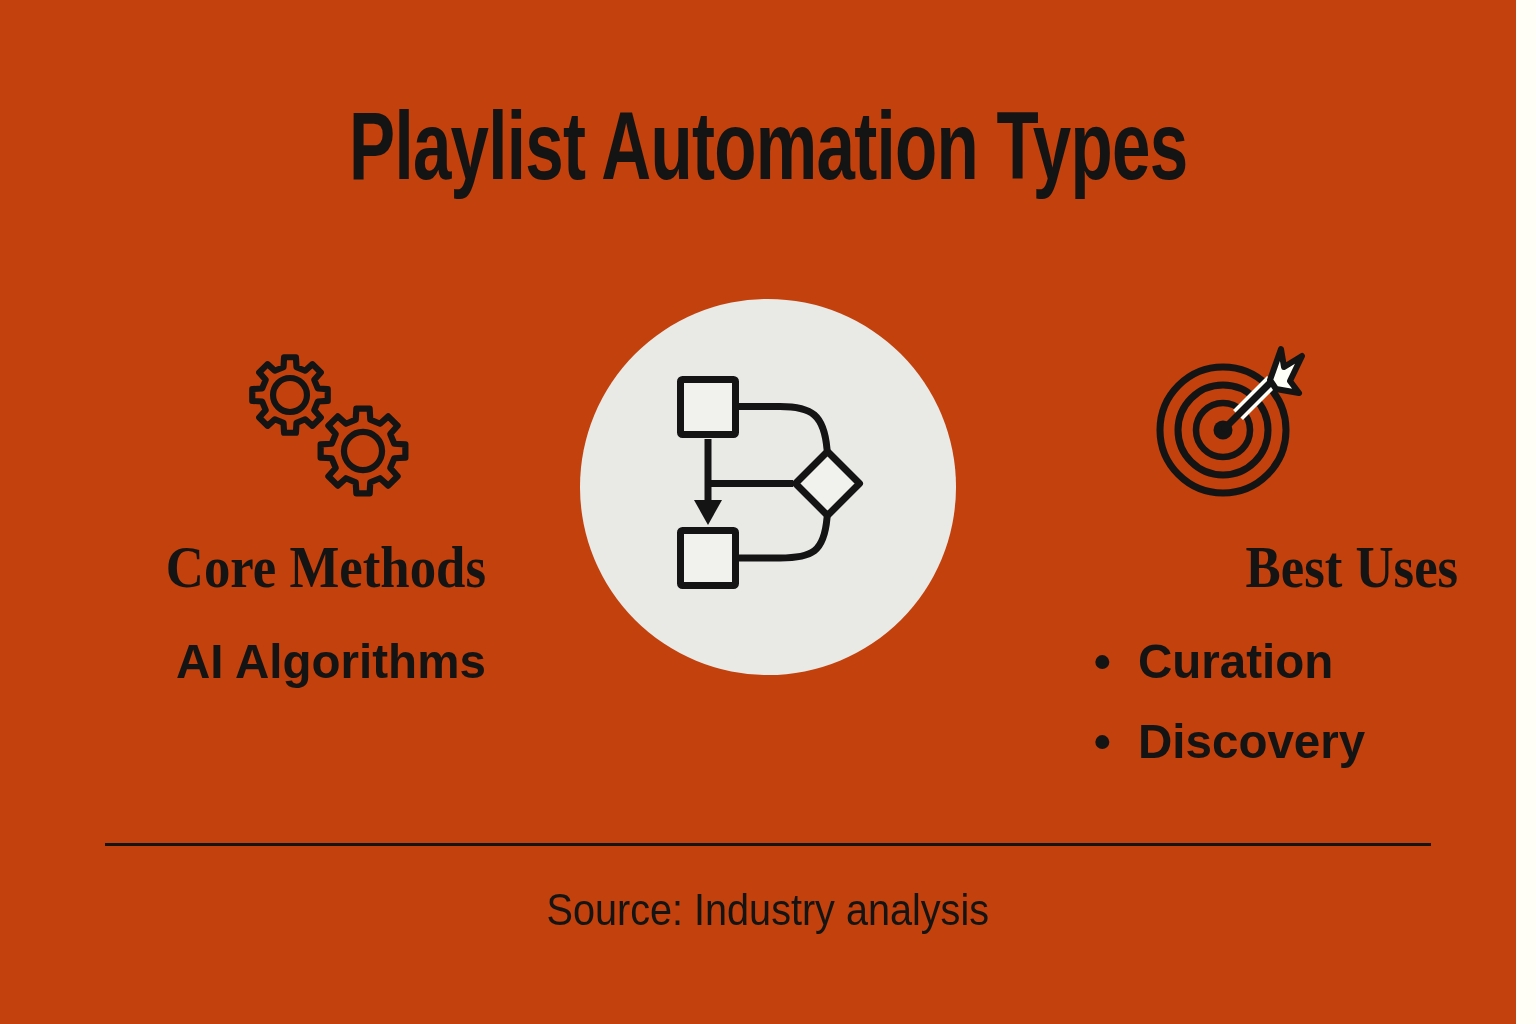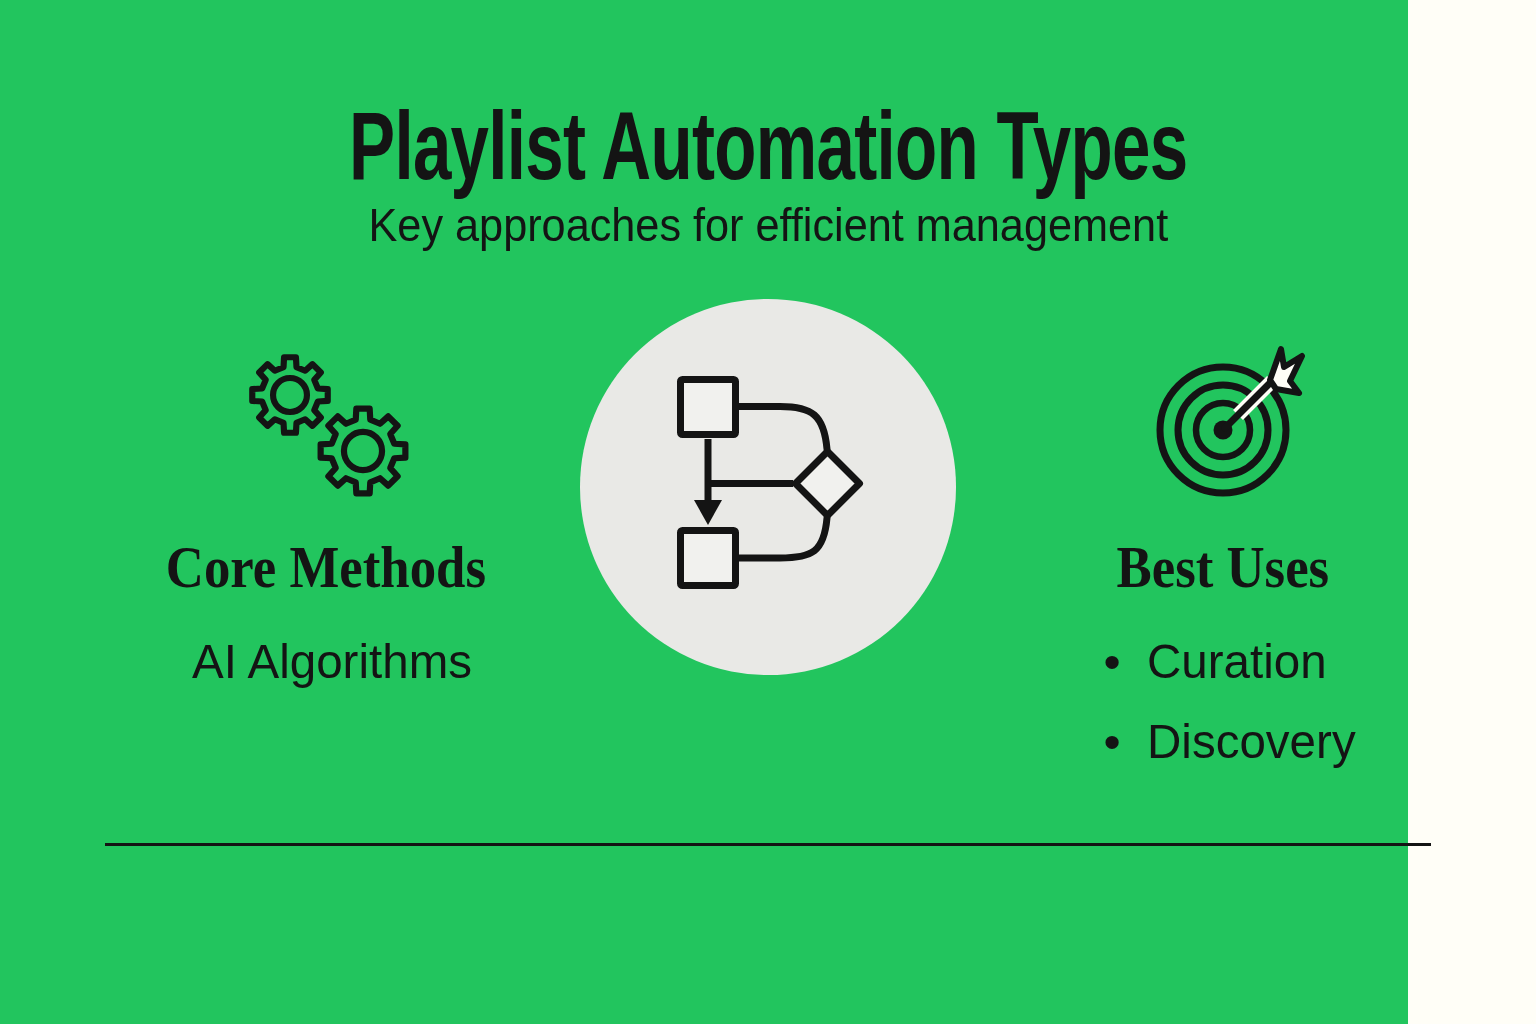--- a/index.html
+++ b/index.html
@@ -2,41 +2,41 @@
 <html><head>
 <meta charset="utf-8">
 <style>
   html,body{margin:0;padding:0;}
   body{
     background:#FFFEF7;
     font-family:"Liberation Sans","DejaVu Sans",sans-serif;
     color:#141414;
     width:1536px;height:1024px;overflow:hidden;
   }
-  .stage{position:relative;width:1408px;height:1024px;background:#22c55e;}
+  .stage{position:relative;width:1516px;height:1024px;background:#c2410c;}
 
   
   .center-text{position:absolute;left:0;width:1536px;text-align:center;white-space:nowrap;}
   .cond{display:inline-block;transform-origin:50% 50%;}
   .cond-left{display:inline-block;transform-origin:0 50%;}
 
   .title-row{top:98px;}
   .title-row .cond{font-size:96px;line-height:96px;font-weight:700;letter-spacing:-1px;transform:scaleX(.72);}
   .subtitle-row{top:202px;}
   .subtitle-row .cond{font-size:46px;line-height:46px;font-weight:400;transform:scaleX(.94);}
 
   .col{position:absolute;width:500px;font-family:Liberation Serif, serif;}
   .col-heading{top:537px;text-align:center;white-space:nowrap;}
   .col-heading .cond{font-size:60px;line-height:60px;font-weight:700;transform:scaleX(.88);}
   .col-left{left:76px;}
-  .col-right{left:973px;}
+  .col-right{left:973px;text-align:right;}
 
   .list-wrap{position:absolute;top:621px;width:500px;display:flex;flex-direction:column;align-items:center;}
   .list-block{display:inline-block;text-align:left;}
-  .list-item{display:flex;align-items:center;height:80px;font-size:49px;font-weight:400;white-space:nowrap;margin-left:20px;}
+  .list-item{display:flex;align-items:center;height:80px;font-size:49px;font-weight:700;white-space:nowrap;margin-left:20px;}
   .list-item .cond-left{transform:scaleX(.97);}
   .bullet{display:inline-block;width:30px;margin-right:14px;font-size:49px;text-align:left;}
 
   
   .icon-box{position:absolute;}
   .gears-box{left:230px;top:340px;}
   .target-box{left:1140px;top:345px;}
   .badge{
     position:absolute;left:580px;top:299px;width:376px;height:376px;
     background:#E9E9E6;border-radius:50%;
@@ -47,23 +47,20 @@
   .source-row{top:888px;}
   .source-row .cond{font-size:44px;line-height:44px;font-weight:400;transform:scaleX(.9);}
 </style>
 </head>
 <body>
 
 <div class="stage">
 
   <div class="center-text title-row">
     <span class="cond">Playlist Automation Types</span>
-  </div>
-  <div class="center-text subtitle-row">
-    <span class="cond">Key approaches for efficient management</span>
   </div>
 
   <div class="icon-box gears-box">
     <svg width="200" height="180" viewBox="0 0 200 180" fill="none" stroke="#141414" stroke-linejoin="round">
       <g transform="translate(60,55) scale(1.06)" stroke-width="5.8">
         <path d="M35.6,-5.6 L35.6,5.6 L26.3,6.1 L22.9,14.3 L29.1,21.2 L21.2,29.1 L14.3,22.9 L6.1,26.3 L5.6,35.6 L-5.6,35.6 L-6.1,26.3 L-14.3,22.9 L-21.2,29.1 L-29.1,21.2 L-22.9,14.3 L-26.3,6.1 L-35.6,5.6 L-35.6,-5.6 L-26.3,-6.1 L-22.9,-14.3 L-29.1,-21.2 L-21.2,-29.1 L-14.3,-22.9 L-6.1,-26.3 L-5.6,-35.6 L5.6,-35.6 L6.1,-26.3 L14.3,-22.9 L21.2,-29.1 L29.1,-21.2 L22.9,-14.3 L26.3,-6.1 Z"></path>
         <circle cx="0" cy="0" r="16"></circle>
       </g>
       <g transform="translate(133,111) scale(1.19)" stroke-width="5.2">
         <path d="M35.6,-5.6 L35.6,5.6 L26.3,6.1 L22.9,14.3 L29.1,21.2 L21.2,29.1 L14.3,22.9 L6.1,26.3 L5.6,35.6 L-5.6,35.6 L-6.1,26.3 L-14.3,22.9 L-21.2,29.1 L-29.1,21.2 L-22.9,14.3 L-26.3,6.1 L-35.6,5.6 L-35.6,-5.6 L-26.3,-6.1 L-22.9,-14.3 L-29.1,-21.2 L-21.2,-29.1 L-14.3,-22.9 L-6.1,-26.3 L-5.6,-35.6 L5.6,-35.6 L6.1,-26.3 L14.3,-22.9 L21.2,-29.1 L29.1,-21.2 L22.9,-14.3 L26.3,-6.1 Z"></path>
@@ -131,14 +128,17 @@
         <span class="cond-left">Curation</span>
       </div>
       <div class="list-item">
         <span class="bullet">•</span>
         <span class="cond-left">Discovery</span>
       </div>
     </div>
   </div>
 
   <div class="footer-divider"></div>
+  <div class="center-text source-row">
+    <span class="cond">Source: Industry analysis</span>
+  </div>
 
 </div>
 
 </body></html>

